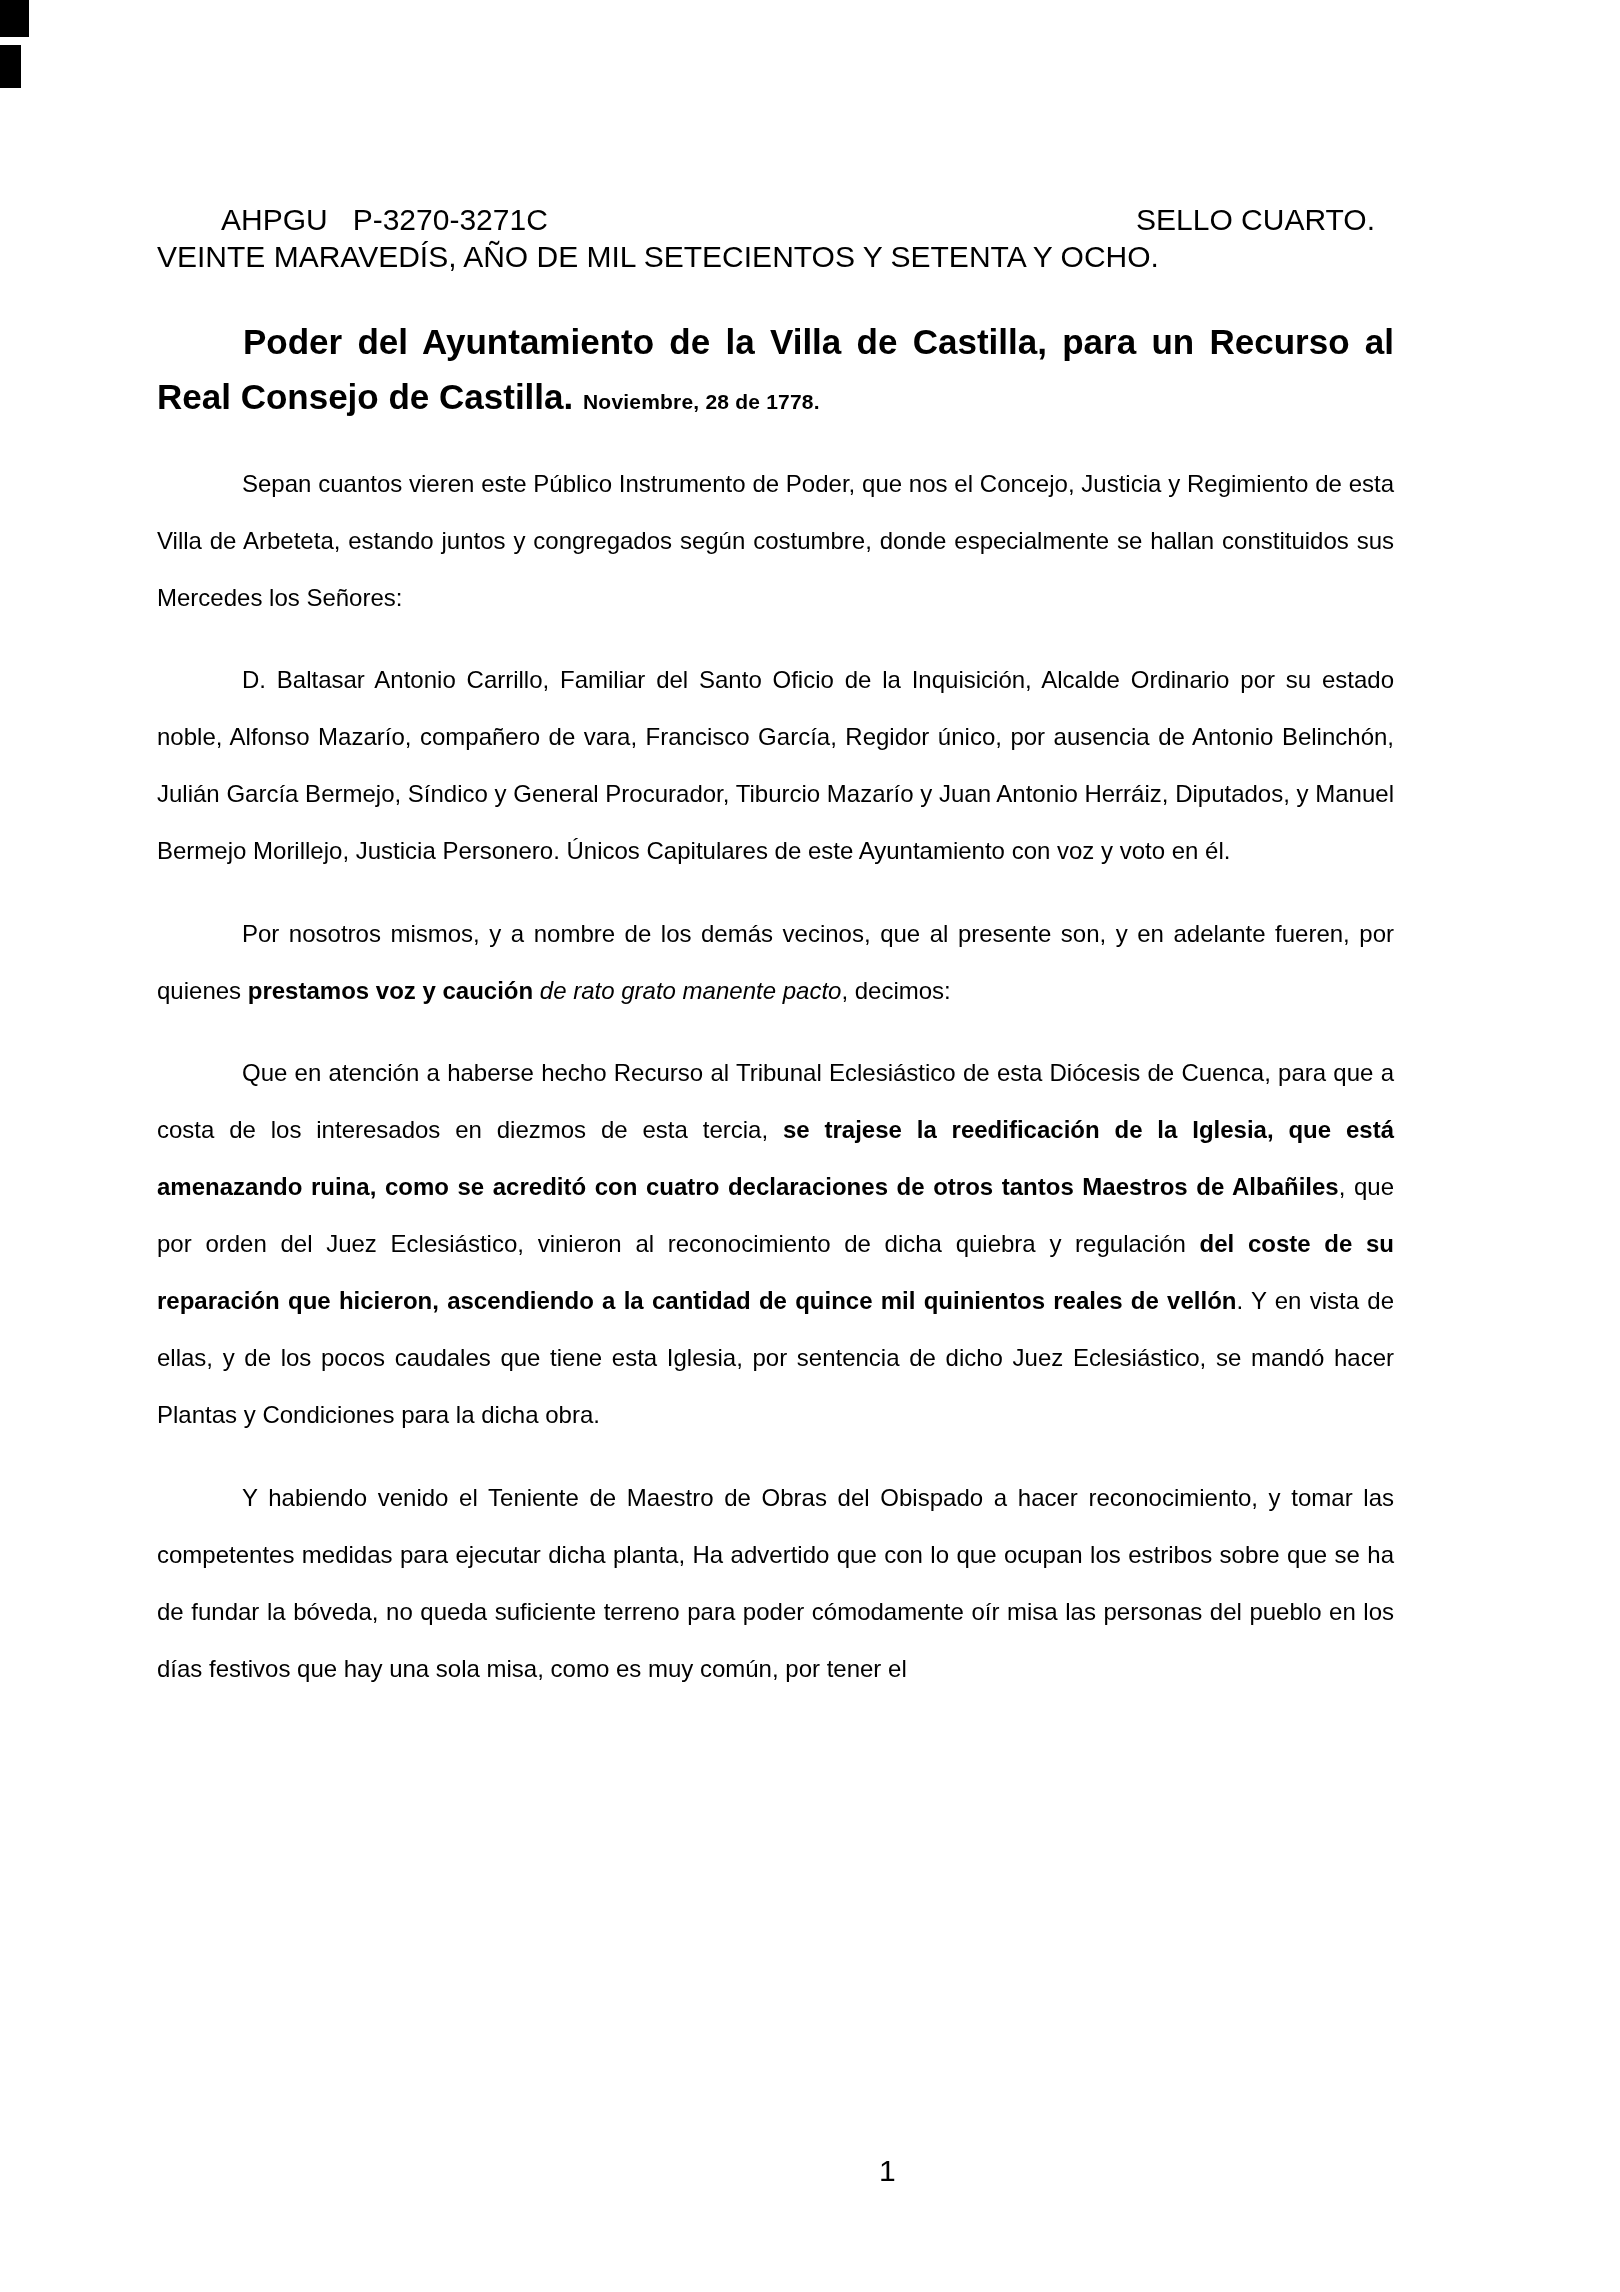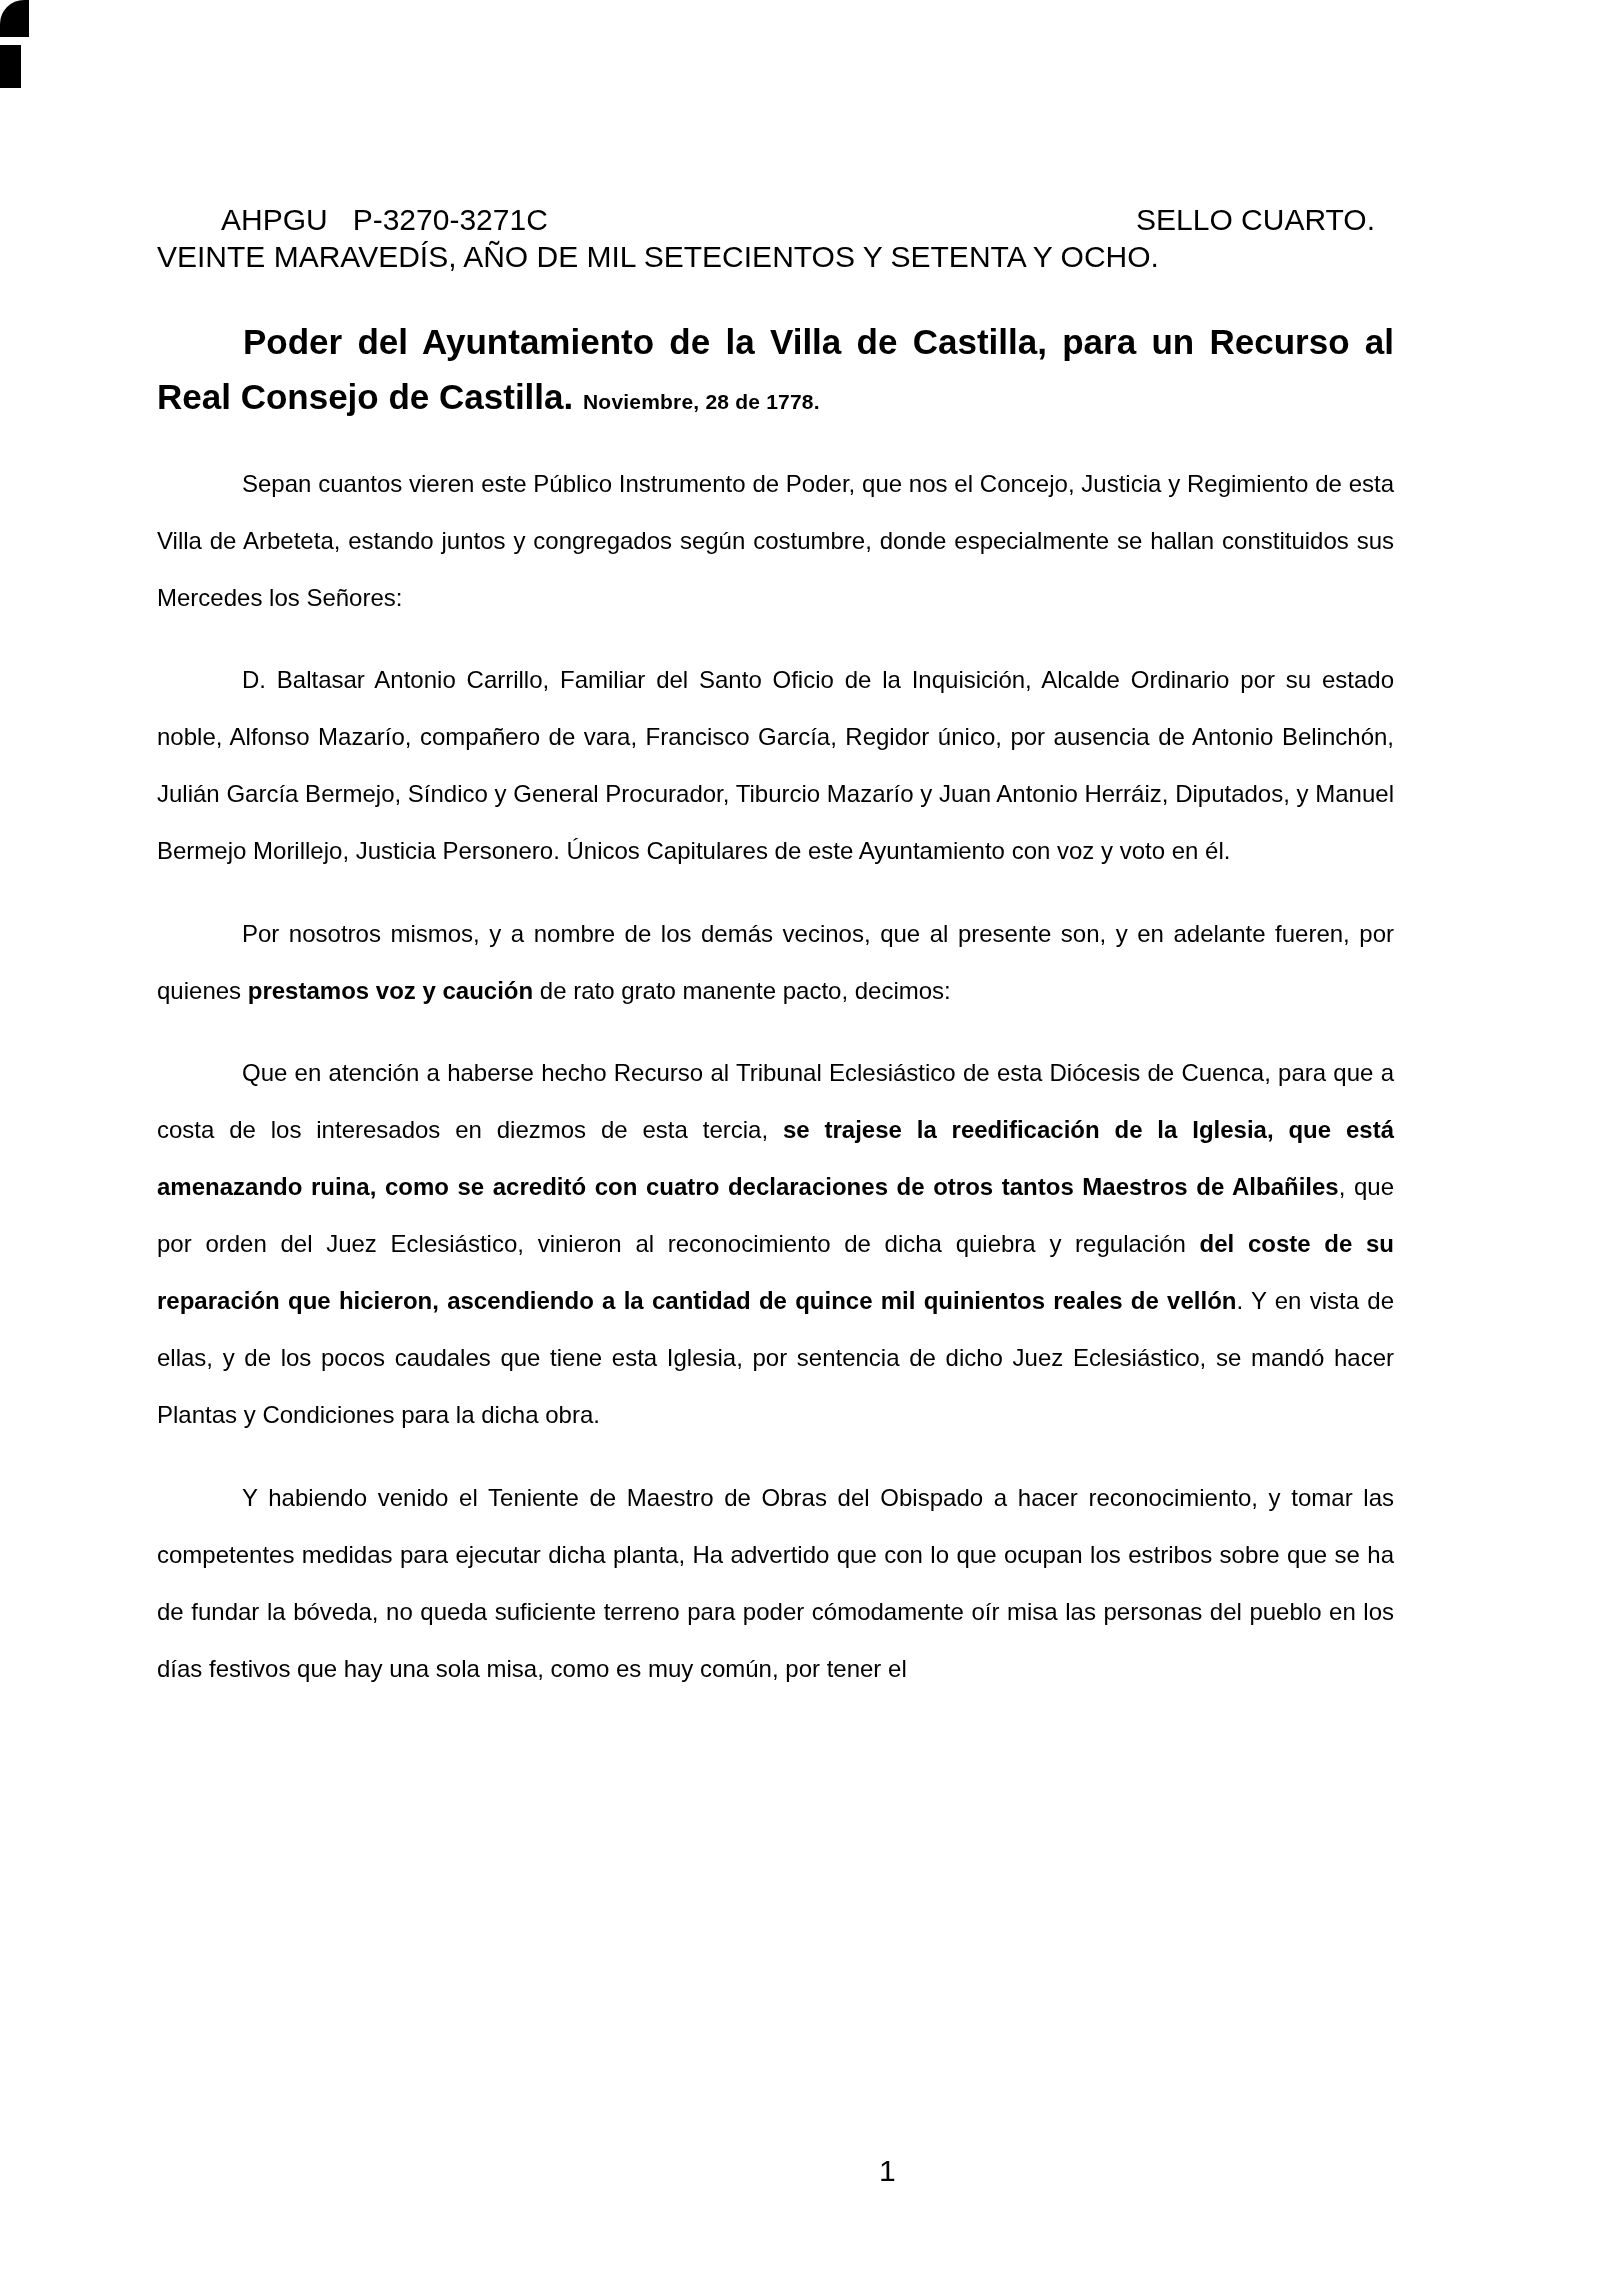--- a/index.html
+++ b/index.html
@@ -8,21 +8,20 @@
     width: 1620px;
     font-family: "Liberation Sans", sans-serif;
     color: #000000;
   }
   .page {
     position: relative;
     width: 1620px;
     height: 2293px;
     background: #ffffff;
     overflow: hidden;
-    border-radius: 24px;
   }
   .artifact {
     position: absolute;
     background: #000000;
   }
   .artifact-1 { left: 0; top: 0;  width: 29px; height: 37px; }
   .artifact-2 { left: 0; top: 45px; width: 20.6px; height: 43px; }
 
   .content {
     position: absolute;
@@ -54,21 +53,21 @@
   }
 
   .body-text p {
     margin-top: 25.5px;
     font-size: 24px;
     line-height: 57px;
     text-align: justify;
     text-indent: 85px;
   }
   .seg-bold   { font-weight: bold; }
-  .seg-italic { }
+  .seg-italic { font-style: italic; }
 
   .page-number {
     position: absolute;
     left: 879px;
     top: 2152px;
     font-size: 30px;
     line-height: 37px;
   }
 </style>
 </head>

